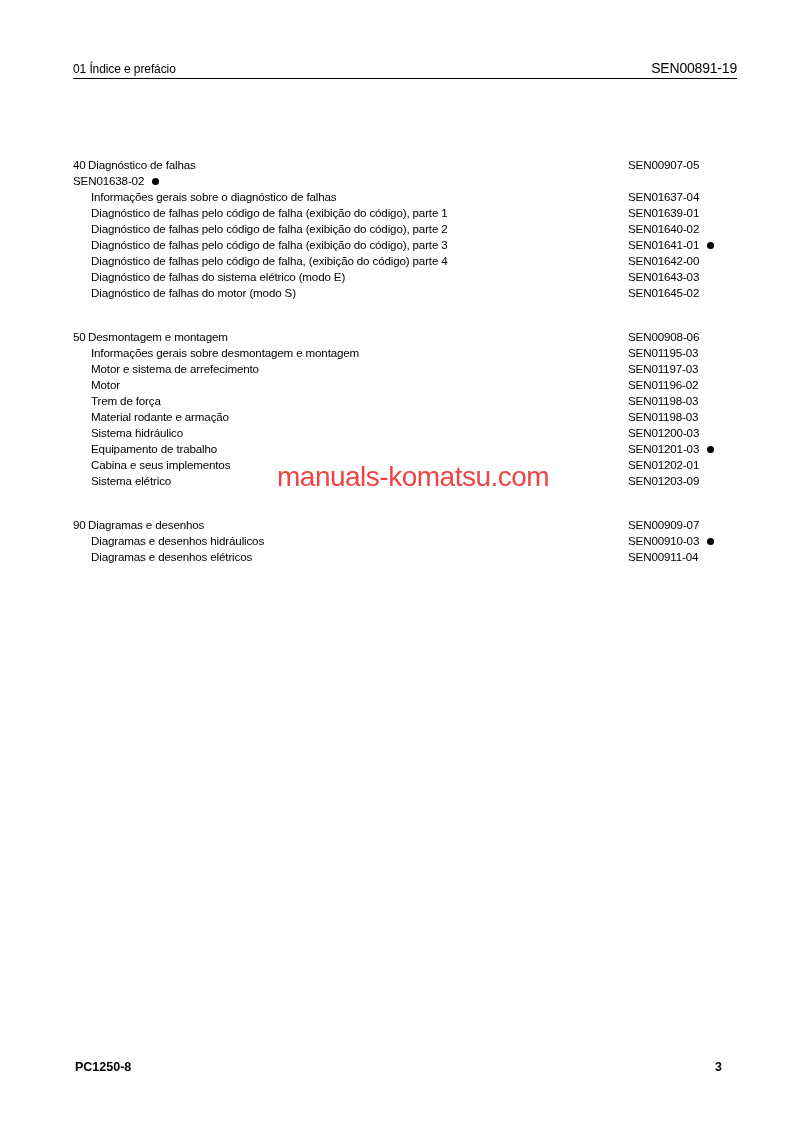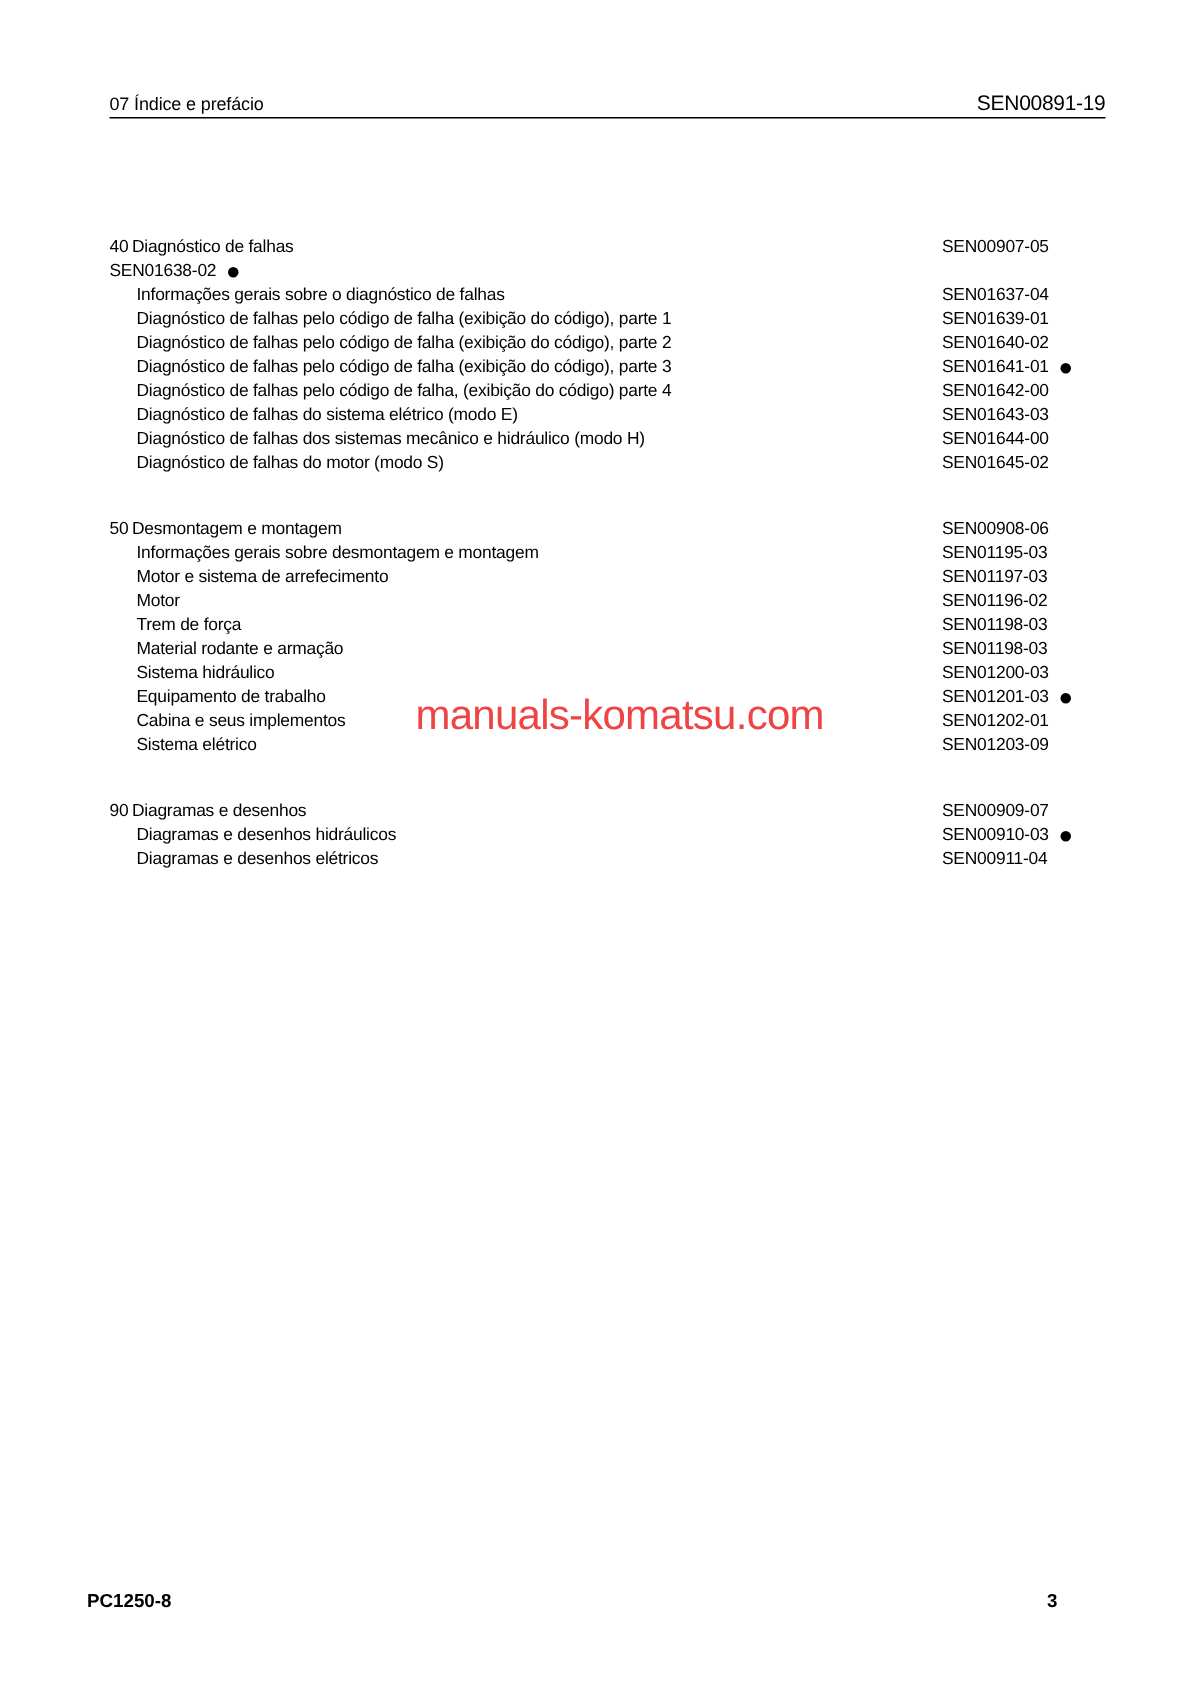--- a/index.html
+++ b/index.html
@@ -29,33 +29,33 @@
   .sub-item{padding-left:18px;box-sizing:border-box;}
   .toc-code{display:flex;align-items:center;white-space:nowrap;}
   .dot{width:7px;height:7px;border-radius:50%;background:#000;margin-left:8px;flex:none;}
   
   .watermark{
     position:absolute;left:277px;top:461px;
     font-size:28px;letter-spacing:-0.5px;white-space:nowrap;color:#ef4444;
   }
   
   .footer{
-    position:absolute;left:58px;top:1060px;width:664px;
+    position:absolute;left:75px;top:1060px;width:664px;
     display:flex;justify-content:space-between;
     font-weight:700;font-size:12.5px;
   }
   .footer .page-num{margin-right:17px;}
 </style>
 </head>
 <body>
 
 <div class="page">
 
   <div class="header">
-    <span class="header-left">07 Índice e prefácio</span>
+    <span class="header-left">01 Índice e prefácio</span>
     <span class="header-right">SEN00891-19</span>
   </div>
 
   <div class="toc-wrap">
       <div class="toc-section">
         <div class="toc-row">
           <div class="toc-label"><span class="sec-num">40</span><span>Diagnóstico de falhas</span></div>
           <div class="toc-code">
             <span>SEN00907-05</span>
           </div>
@@ -94,26 +94,20 @@
         <div class="toc-row">
           <div class="toc-label sub-item"><span>Diagnóstico de falhas pelo código de falha, (exibição do código) parte 4</span></div>
           <div class="toc-code">
             <span>SEN01642-00</span>
           </div>
         </div>
         <div class="toc-row">
           <div class="toc-label sub-item"><span>Diagnóstico de falhas do sistema elétrico (modo E)</span></div>
           <div class="toc-code">
             <span>SEN01643-03</span>
-          </div>
-        </div>
-        <div class="toc-row">
-          <div class="toc-label sub-item"><span>Diagnóstico de falhas dos sistemas mecânico e hidráulico (modo H)</span></div>
-          <div class="toc-code">
-            <span>SEN01644-00</span>
           </div>
         </div>
         <div class="toc-row">
           <div class="toc-label sub-item"><span>Diagnóstico de falhas do motor (modo S)</span></div>
           <div class="toc-code">
             <span>SEN01645-02</span>
           </div>
         </div>
       </div>
       <div class="toc-section">

